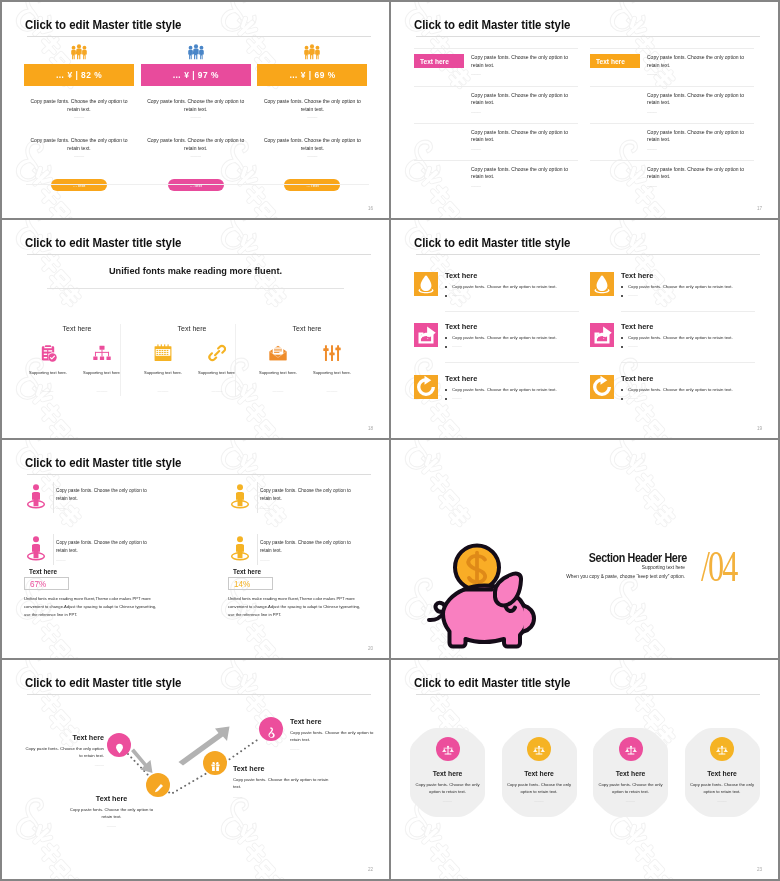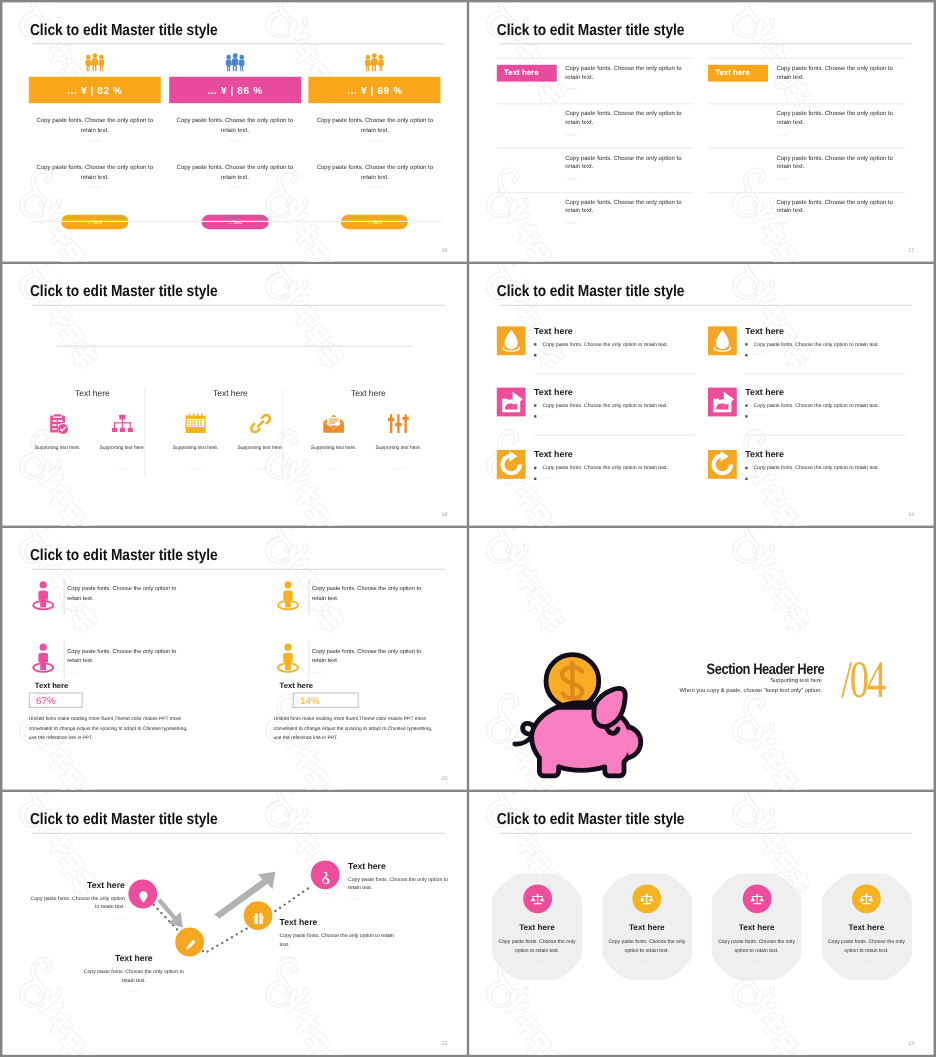--- a/index.html
+++ b/index.html
@@ -473,21 +473,21 @@
  <g>
   <circle cx="53" cy="13" r="7"></circle>
   <path d="M44.5 25c0-2.8 3.6-4.6 8.5-4.6s8.5 1.8 8.5 4.6v13.5h-4.2V56h-3.4V42h-2.2v14h-3.4V38.5h-3.8z"></path>
  </g>
  <g>
   <circle cx="33" cy="8.5" r="7.6"></circle>
   <path d="M23.2 21.5c0-3 4.4-5 9.8-5s9.8 2 9.8 5v15.5h-4.9V56h-4.2V41h-3.6v15h-4.2V37h-4.9z"></path>
  </g>
 </svg></div>
         <div class="s1-bar" style="background: rgb(232, 75, 156); width: 110px; top: 22px;">
-          <span>…  ¥ | 86 %</span>
+          <span>…  ¥ | 97 %</span>
         </div>
         <div class="s1-p" style="top: 56px; width: 106px;">Copy paste fonts. Choose the only option to retain text.</div>
         <div class="s1-dash" style="top: 73px; width: 110px;">———</div>
         <div class="s1-p" style="top: 95px; width: 106px;">Copy paste fonts. Choose the only option to retain text.</div>
         <div class="s1-dash" style="top: 112px; width: 110px;">———</div>
         <div class="s1-btn" style="background: rgb(232, 75, 156); top: 137px; left: 27px; width: 56px;">
           <span>…Text</span>
         </div>
       </div>
       <div class="s1-col" style="left: 255.4px; width: 110px;">
@@ -1222,20 +1222,21 @@
   <path d="M1 19 L22 19"></path>
  </g>
 </g>
 </g>
 </svg>
         </div>
       </div>
       <div class="title">Click to edit Master title style</div>
       <div class="title-rule"></div>
       <div class="pgnum">18</div>
+      <div class="s3-sub">Unified fonts make reading more fluent.</div>
       <div class="s3-rule"></div>
       <div class="s3-head" style="left: 20px; width: 110px;">Text here</div>
       <div class="s3-icon" style="left: 37px; width: 18px; height: 18px;"><svg viewBox="0 0 64 64" width="100%" height="100%" fill="#ec4e9c">
  <path d="M24 4h16a3 3 0 0 1 3 3v4H21V7a3 3 0 0 1 3-3z"></path>
  <path d="M14 8h5v7h26V8h5a4 4 0 0 1 4 4v18.5A16.5 16.5 0 0 0 32.5 48c0 4 1.4 7.6 3.8 10.5H14a4 4 0 0 1-4-4V12a4 4 0 0 1 4-4z"></path>
  <rect x="17" y="22" width="12" height="5" fill="#fff"></rect>
  <rect x="33" y="22" width="14" height="5" fill="#fff"></rect>
  <rect x="17" y="34" width="12" height="5" fill="#fff"></rect>
  <rect x="33" y="34" width="9" height="5" fill="#fff"></rect>
  <rect x="17" y="46" width="12" height="5" fill="#fff"></rect>
@@ -2097,21 +2098,21 @@
       <div class="s5-pd" style="left: 258px; top: 66px;">———</div>
       <div class="s5-person" style="left: 227px; top: 96px;"><svg viewBox="0 0 64 78" width="100%" height="100%">
  <circle cx="32" cy="10" r="9" fill="#f5b324"></circle>
  <ellipse cx="32" cy="61" rx="25" ry="10.5" fill="none" stroke="#f5b324" stroke-width="4.6"></ellipse>
  <path d="M20 28c0-2.4 5.4-4 12-4s12 1.6 12 4v19.5h-4.6V67h-14.8V47.5H20z" fill="#f5b324"></path>
 </svg></div>
       <div class="s5-vline" style="left: 255px; top: 94px; height: 31px;"></div>
       <div class="s5-p" style="left: 258px; top: 99px; width: 97px;">Copy paste fonts. Choose the only option to retain text.</div>
       <div class="s5-pd" style="left: 258px; top: 118px;">———</div>
       <div class="s5-stat-lab" style="left: 231px; top: 128px;">Text here</div>
-      <div class="s5-stat-box" style="left: 242px; top: 137px; width: 55px; border-color: rgb(201, 201, 201);">
+      <div class="s5-stat-box" style="left: 226px; top: 137px; width: 45px; border-color: rgb(201, 201, 201);">
         <span style="color: rgb(245, 179, 36);">14%</span>
       </div>
       <div class="s5-note" style="left: 226px; top: 155px; width: 139px;">Unified fonts make reading more fluent,Theme color makes PPT more convenient to change.Adjust the spacing to adapt to Chinese typesetting, use the reference line in PPT.</div>
     </div>
   <div class="slide" id="s6">
       <div class="wm">
         <div class="unit" style="left: 2px; top: -172px;"></div>
         <div class="unit" style="left: 207px; top: -172px;"></div>
         <div class="unit" style="left: 2px; top: -22px;">
           <svg viewBox="0 0 200 200" xmlns="http://www.w3.org/2000/svg">

